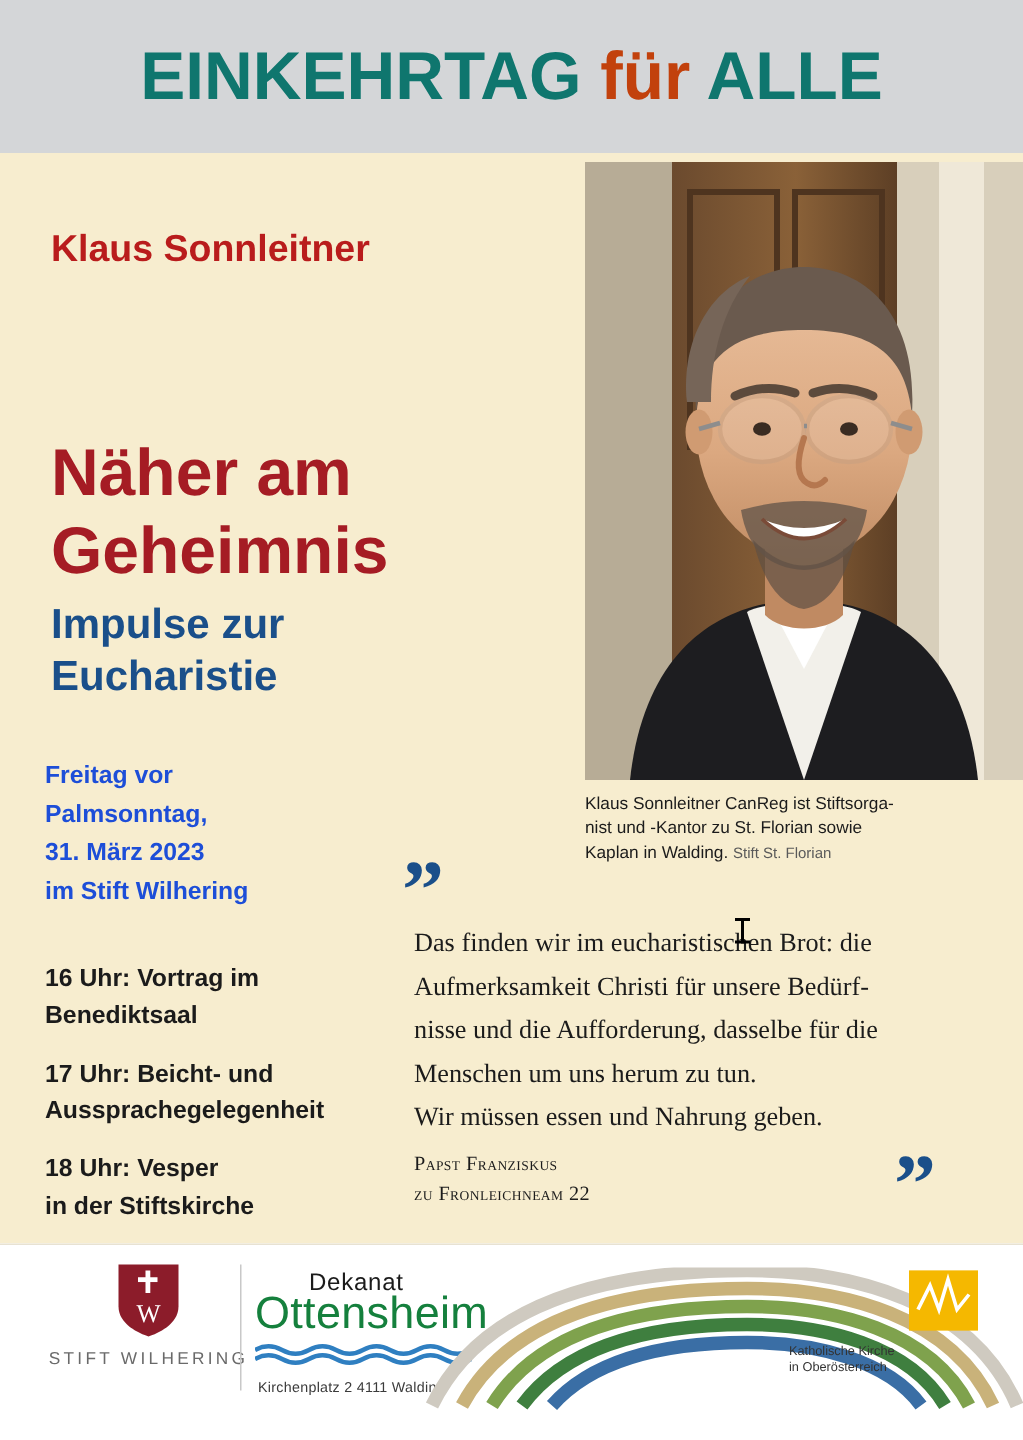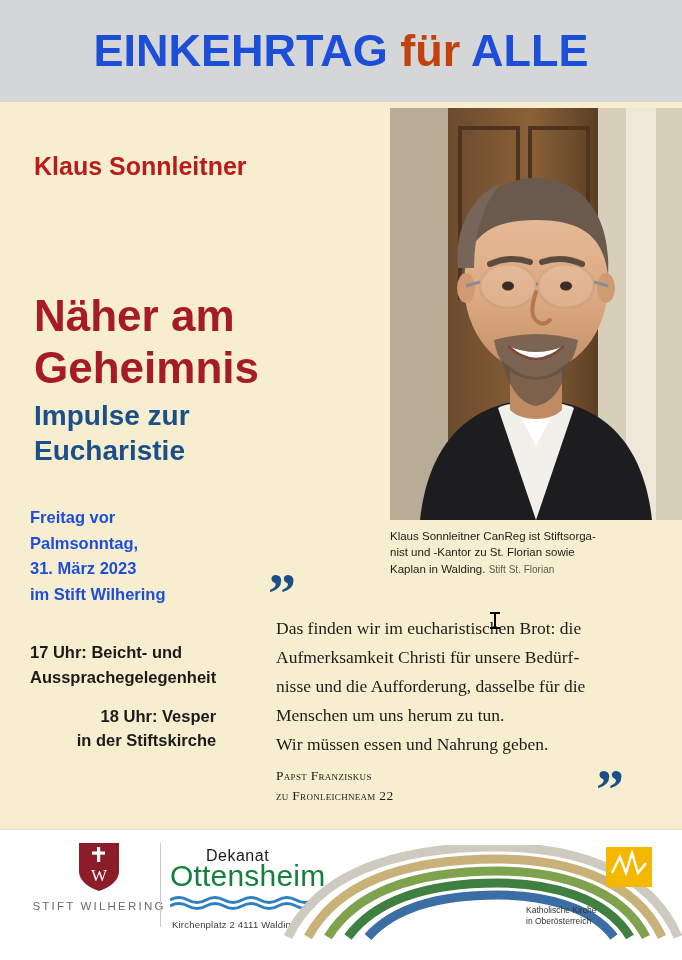--- a/index.html
+++ b/index.html
@@ -31,21 +31,21 @@
     display: flex;
     align-items: center;
     justify-content: center;
   }
   .header-title {
     font-size: 45px;
     font-weight: bold;
     letter-spacing: 0px;
     white-space: nowrap;
   }
-  .hl-red { color: #1d4ed8; }
+  .hl-red { color: #0f766e; }
   .hl-dark { color: #c2410c; }
 
   
   .body-bg {
     position: absolute;
     left: 0; top: 102px;
     width: 682px;
     height: 727px;
     background: #f7edcf;
   }
@@ -102,21 +102,21 @@
   .timebox {
     position: absolute;
     left: 30px;
     top: 640px;
     font-size: 16.5px;
     font-weight: bold;
     color: #1b1b1b;
     line-height: 1.5;
   }
   .timebox .time-item { margin-bottom: 14px; }
-  .timebox .time-item:last-child { margin-bottom: 10px; text-align: right; }
+  .timebox .time-item:last-child { margin-bottom: 10px; }
 
   
   .photo-caption {
     position: absolute;
     left: 390px;
     top: 528px;
     width: 270px;
     font-size: 11.5px;
     color: #1b1b1b;
     line-height: 1.42;
@@ -259,21 +259,21 @@
     width: 150px;
   }
   .kk-box {
     width: 46px;
     height: 40px;
     background: #f5b800;
     margin-left: 86px;
     position: relative;
   }
   .kk-text {
-    margin-top: 18px;
+    margin-top: 8px;
     font-size: 8.5px;
     color: #333333;
     line-height: 1.35;
     text-align: left;
     margin-left: 6px;
   }
 
   .cursor {
     position: absolute;
     left: 494px;
@@ -389,20 +389,24 @@
 
   <div class="datebox">
     <div>Freitag vor</div>
     <div>Palmsonntag,</div>
     <div>31. März 2023</div>
     <div>im Stift Wilhering</div>
   </div>
 
   <div class="timebox">
     <div class="time-item">
+      <div>16 Uhr: Vortrag im</div>
+      <div>Benediktsaal</div>
+    </div>
+    <div class="time-item">
       <div>17 Uhr: Beicht- und</div>
       <div>Aussprachegelegenheit</div>
     </div>
     <div class="time-item">
       <div>18 Uhr: Vesper</div>
       <div>in der Stiftskirche</div>
     </div>
   </div>
 
   <div class="photo-caption">

